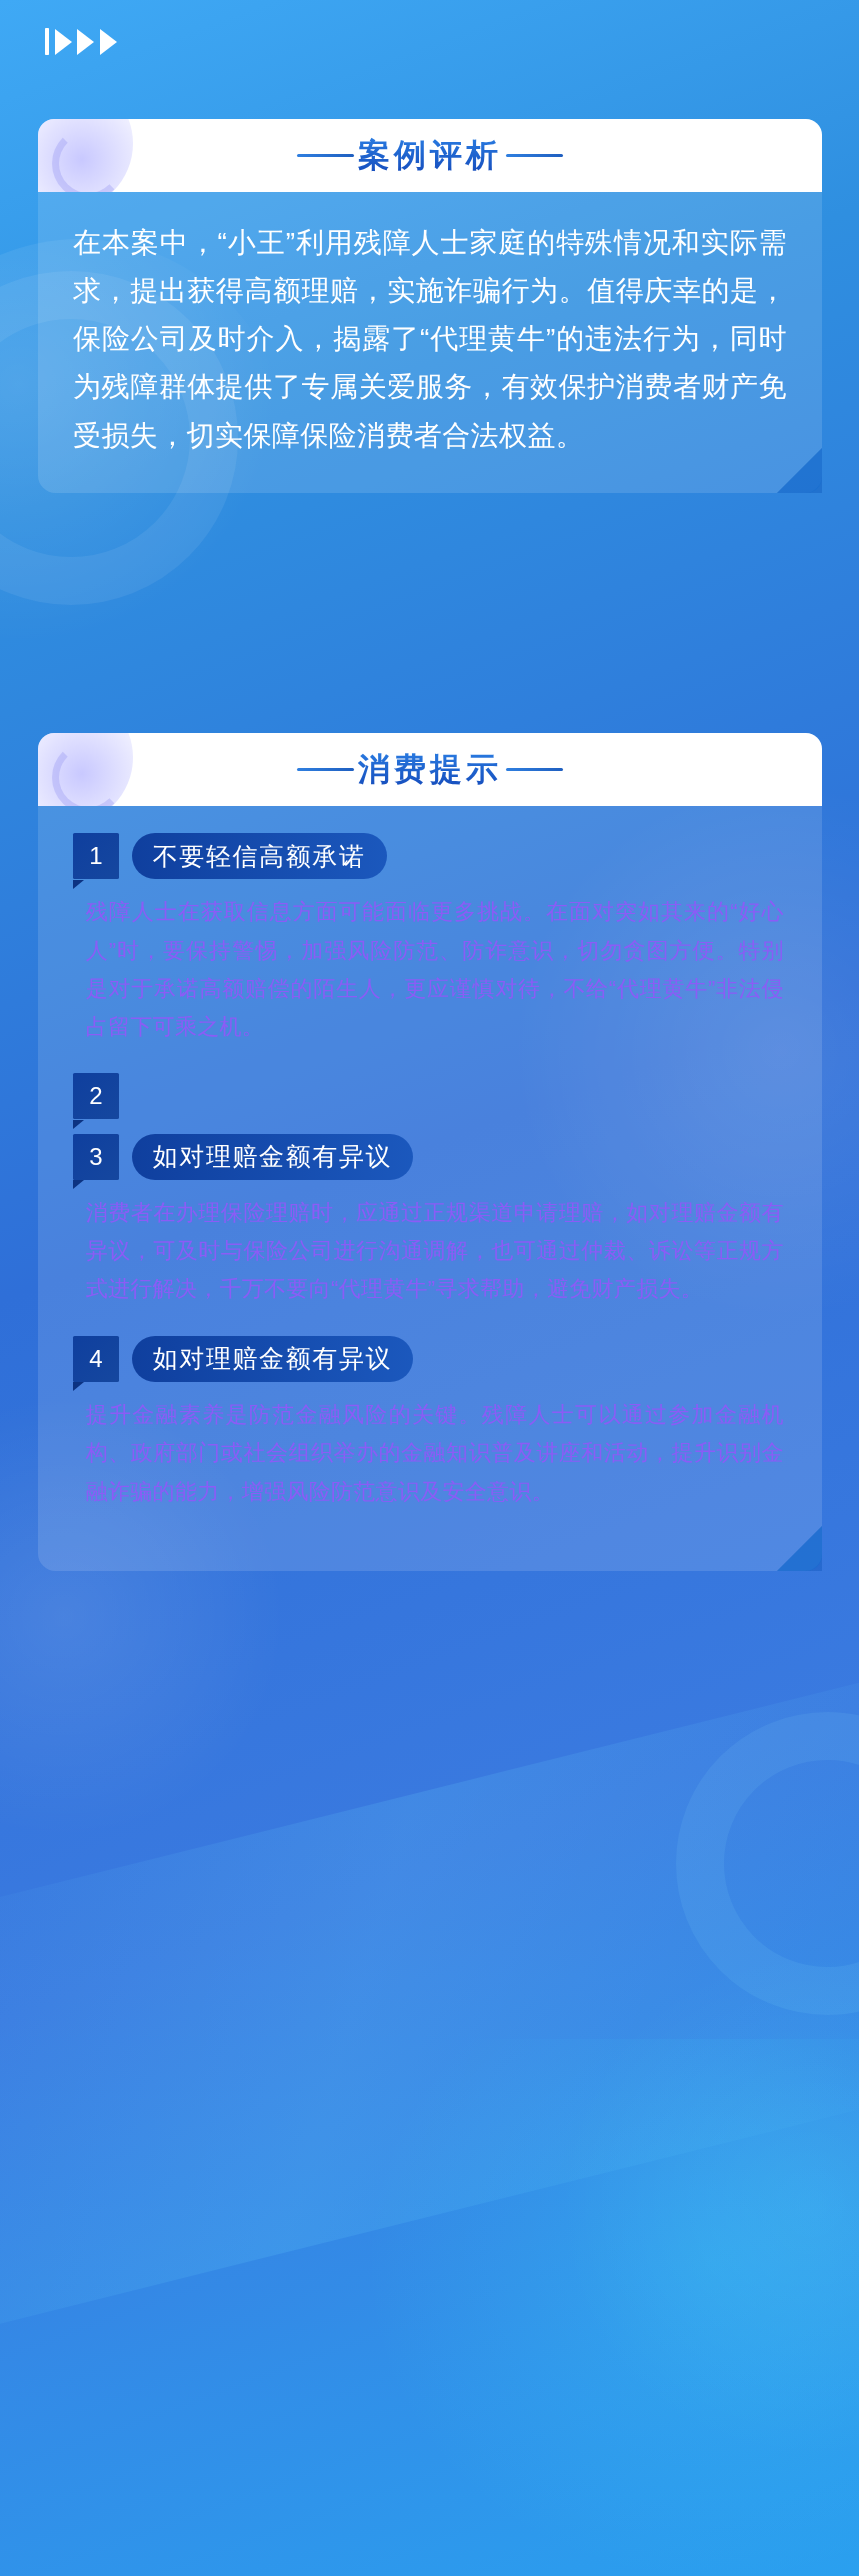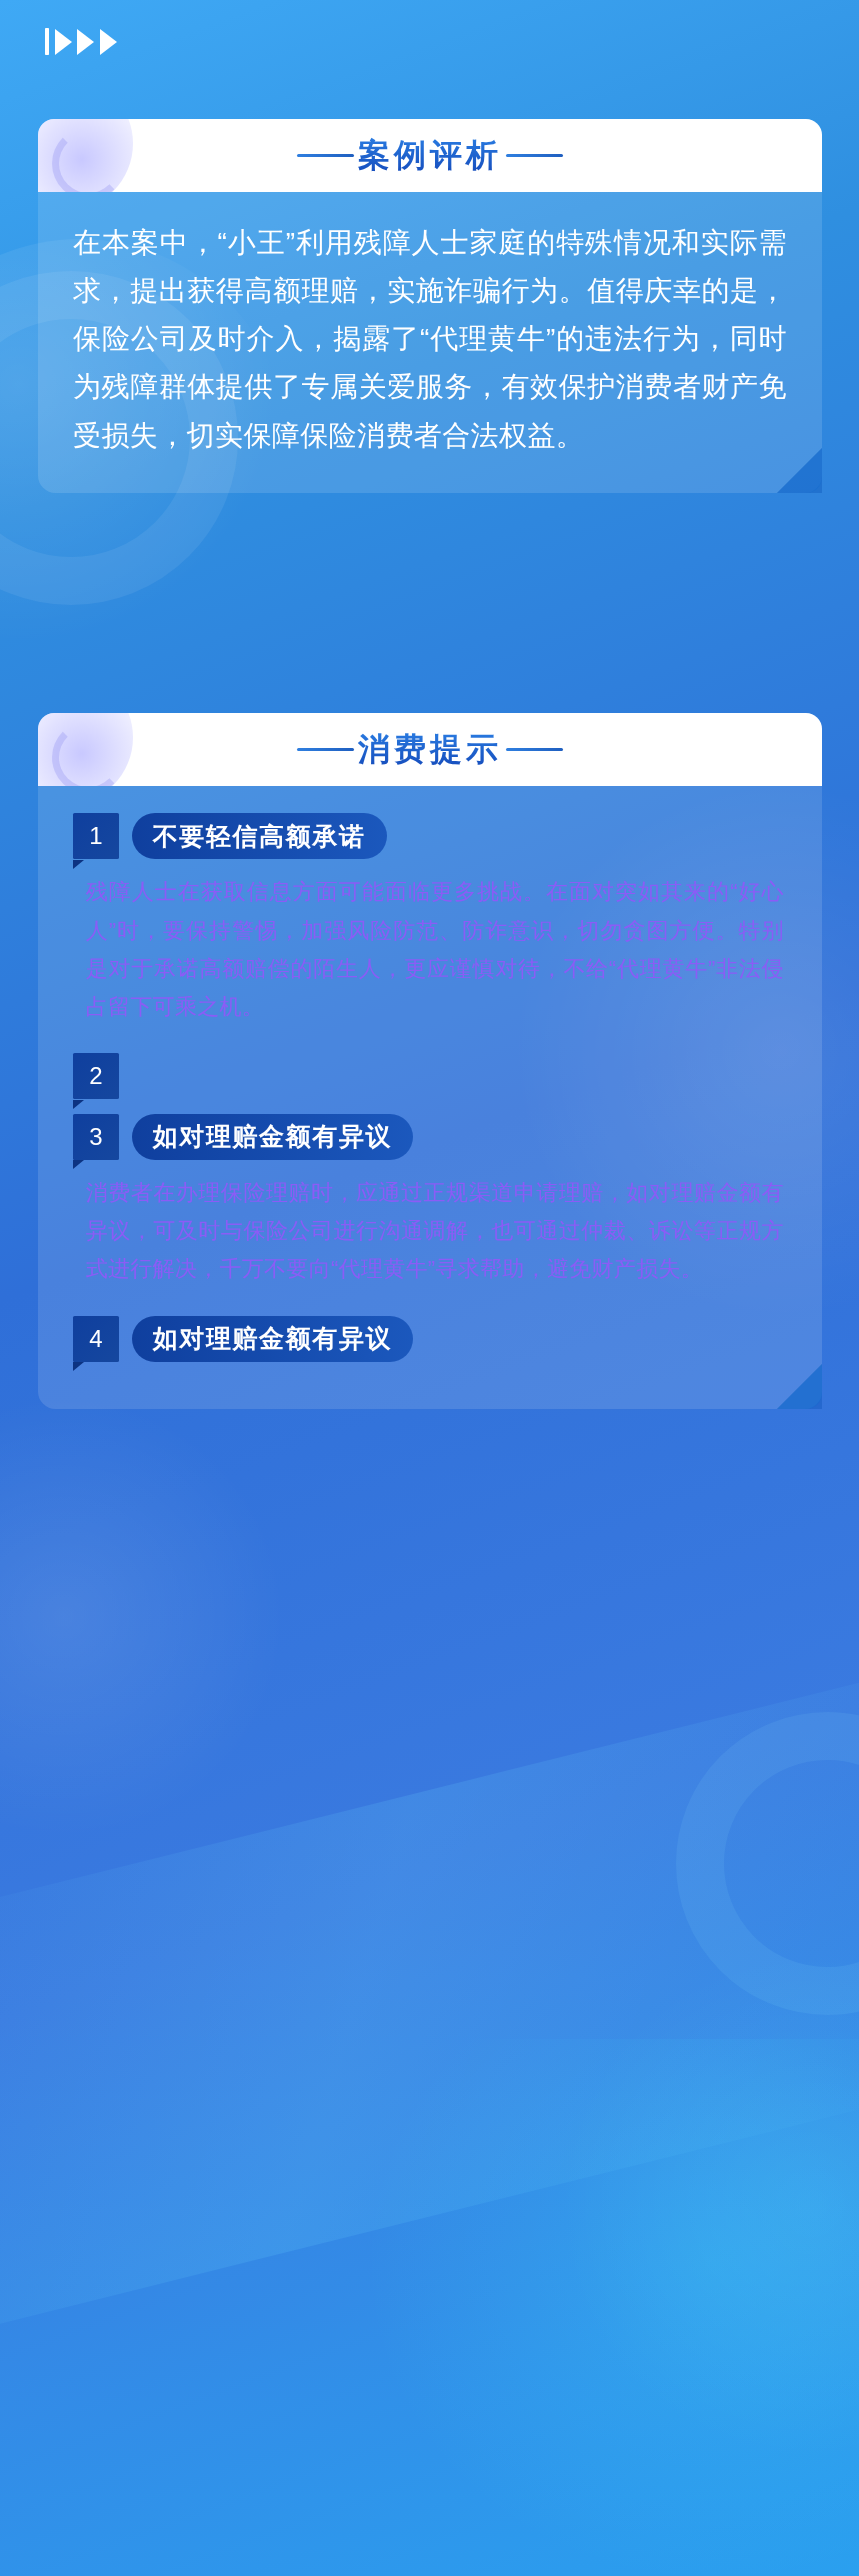--- a/index.html
+++ b/index.html
@@ -163,39 +163,39 @@
     left: 0; bottom: -9.6px;
     width: 0; height: 0;
     border-left: 11px solid #0c3382;
     border-bottom: 9.6px solid transparent;
   }
   .item-title {
     margin-left: 12.7px;
     background: linear-gradient(90deg, #0f3f9e 0%, #1b58bd 100%);
     color: #ffffff;
     font-size: 25px;
-    font-weight: bold;
+    font-weight: normal;
     letter-spacing: 1.6px;
     padding: 0 21px;
     display: flex; align-items: center;
     border-radius: 24px;
   }
   .item-text {
     font-size: 22px;
     line-height: 1.74;
     color: #8b5cf6;
     text-align: justify;
     padding: 0 3.2px 0 12.7px;
     letter-spacing: 0.3px;
     margin-bottom: 27px;
   }
 
   
   #card-case { top: 119px; }
-  #card-tips { top: 713px; }
+  #card-tips { top: 733px; }
 </style>
 </head>
 <body>
 
 <div class="bg-layer">
   <div class="blob blob-a"></div>
   <div class="ring ring-1"></div>
   <div class="blob blob-b"></div>
   <div class="blob blob-c"></div>
   <div class="diag"></div>
@@ -260,19 +260,20 @@
         <div class="item-title">如对理赔金额有异议</div>
       </div>
       <p class="item-text">消费者在办理保险理赔时，应通过正规渠道申请理赔，如对理赔金额有异议，可及时与保险公司进行沟通调解，也可通过仲裁、诉讼等正规方式进行解决，千万不要向“代理黄牛”寻求帮助，避免财产损失。</p>
     </div>
 
     <div class="item">
       <div class="item-head">
         <div class="num-box">4</div>
         <div class="item-title">如对理赔金额有异议</div>
       </div>
+      <p class="item-text">提升金融素养是防范金融风险的关键。残障人士可以通过参加金融机构、政府部门或社会组织举办的金融知识普及讲座和活动，提升识别金融诈骗的能力，增强风险防范意识及安全意识。</p>
     </div>
 
     <span class="fold2"></span>
     <span class="fold"></span>
   </div>
 </div>
 
 
 </body></html>

